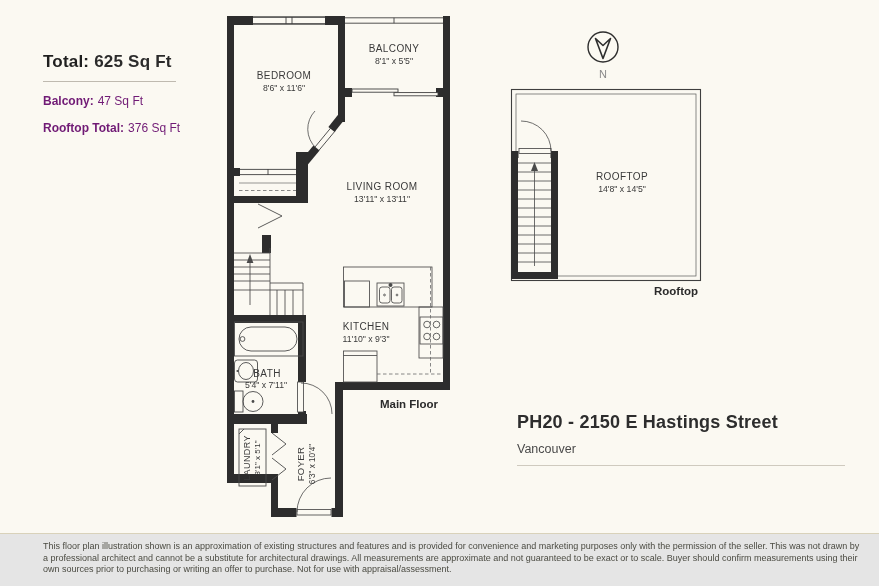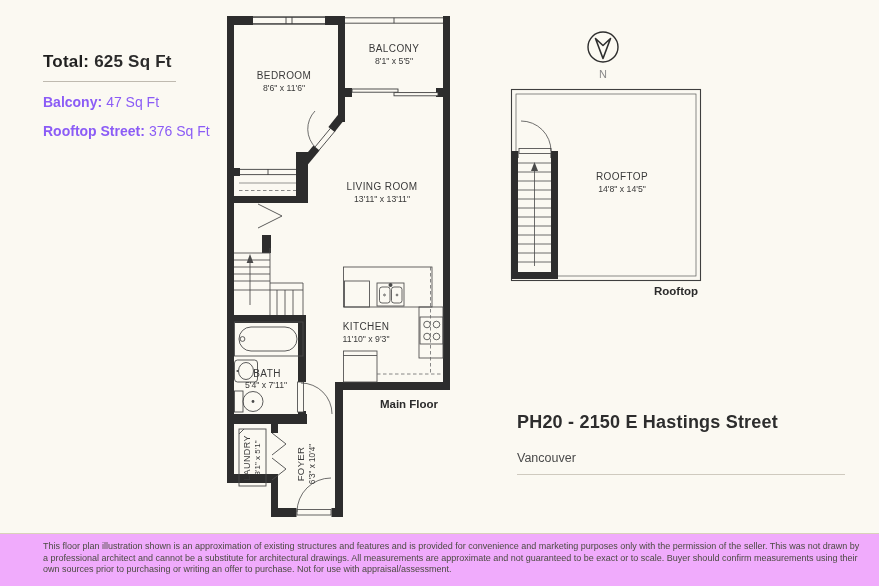--- a/index.html
+++ b/index.html
@@ -5,30 +5,30 @@
   html,body{margin:0;padding:0;}
   body{font-family:"Liberation Sans",sans-serif;}
   .page{position:relative;width:879px;height:586px;background:#fbf9f2;overflow:hidden;}
   .plan-svg{position:absolute;left:0;top:0;}
   
   .stats{position:absolute;left:43px;top:52px;color:#1f1f1f;}
   .stats .total{font-size:17px;letter-spacing:.2px;}
   .stats .total .lbl{font-weight:bold;}
   .stats .total .val{margin-left:5px;color:#2b2b2b;font-weight:bold;}
   .stats .rule{width:133px;height:1px;background:#bfbab0;margin:9px 0 12px 0;}
-  .stats .line{font-size:14px;margin-bottom:13px;color:#8b5cf6;}
+  .stats .line{font-size:12px;margin-bottom:13px;color:#701a75;}
   .stats .line .lbl{font-weight:bold;}
   .stats .line .val{margin-left:4px;}
   
   .address{position:absolute;left:517px;top:412px;color:#2d2d2d;}
   .address .title{font-size:18px;font-weight:bold;letter-spacing:.2px;}
-  .address .city{font-size:12.5px;color:#4a4a4a;margin-top:18px;}
+  .address .city{font-size:12.5px;color:#4a4a4a;margin-top:9px;}
   .address .rule{width:328px;height:1px;background:#cfcabf;margin-top:9px;}
   
-  .disclaimer{position:absolute;left:0;top:533px;width:879px;height:53px;background:#f0abfc;border-top:1px solid #d9d2ba;box-sizing:border-box;}
+  .disclaimer{position:absolute;left:0;top:533px;width:879px;height:53px;background:#e5e5e5;border-top:1px solid #d9d2ba;box-sizing:border-box;}
   .disclaimer p{margin:7px 14px 0 43px;font-size:9px;line-height:11.6px;color:#4b4b42;}
   svg text{font-family:"Liberation Sans",sans-serif;}
   .room-name{font-size:10px;fill:#3a3a3a;letter-spacing:.4px;}
   .room-dims{font-size:8.7px;fill:#3a3a3a;}
   .caption{font-size:11.5px;font-weight:bold;fill:#2b2b2b;}
   .north{font-size:11px;fill:#8a8a8a;}
 </style>
 </head>
 <body>
 
@@ -36,21 +36,21 @@
 
   <div class="stats">
     <div class="total">
       <span class="lbl">Total:</span><span class="val">625 Sq Ft</span>
     </div>
     <div class="rule"></div>
     <div class="line">
       <span class="lbl">Balcony:</span><span class="val">47 Sq Ft</span>
     </div>
     <div class="line">
-      <span class="lbl">Rooftop Street:</span><span class="val">376 Sq Ft</span>
+      <span class="lbl">Rooftop Total:</span><span class="val">376 Sq Ft</span>
     </div>
   </div>
 
   <div class="address">
     <div class="title">PH20 - 2150 E Hastings Street</div>
     <div class="city">Vancouver</div>
     <div class="rule"></div>
   </div>
 
   <svg class="plan-svg" width="879" height="533" viewBox="0 0 879 533">

